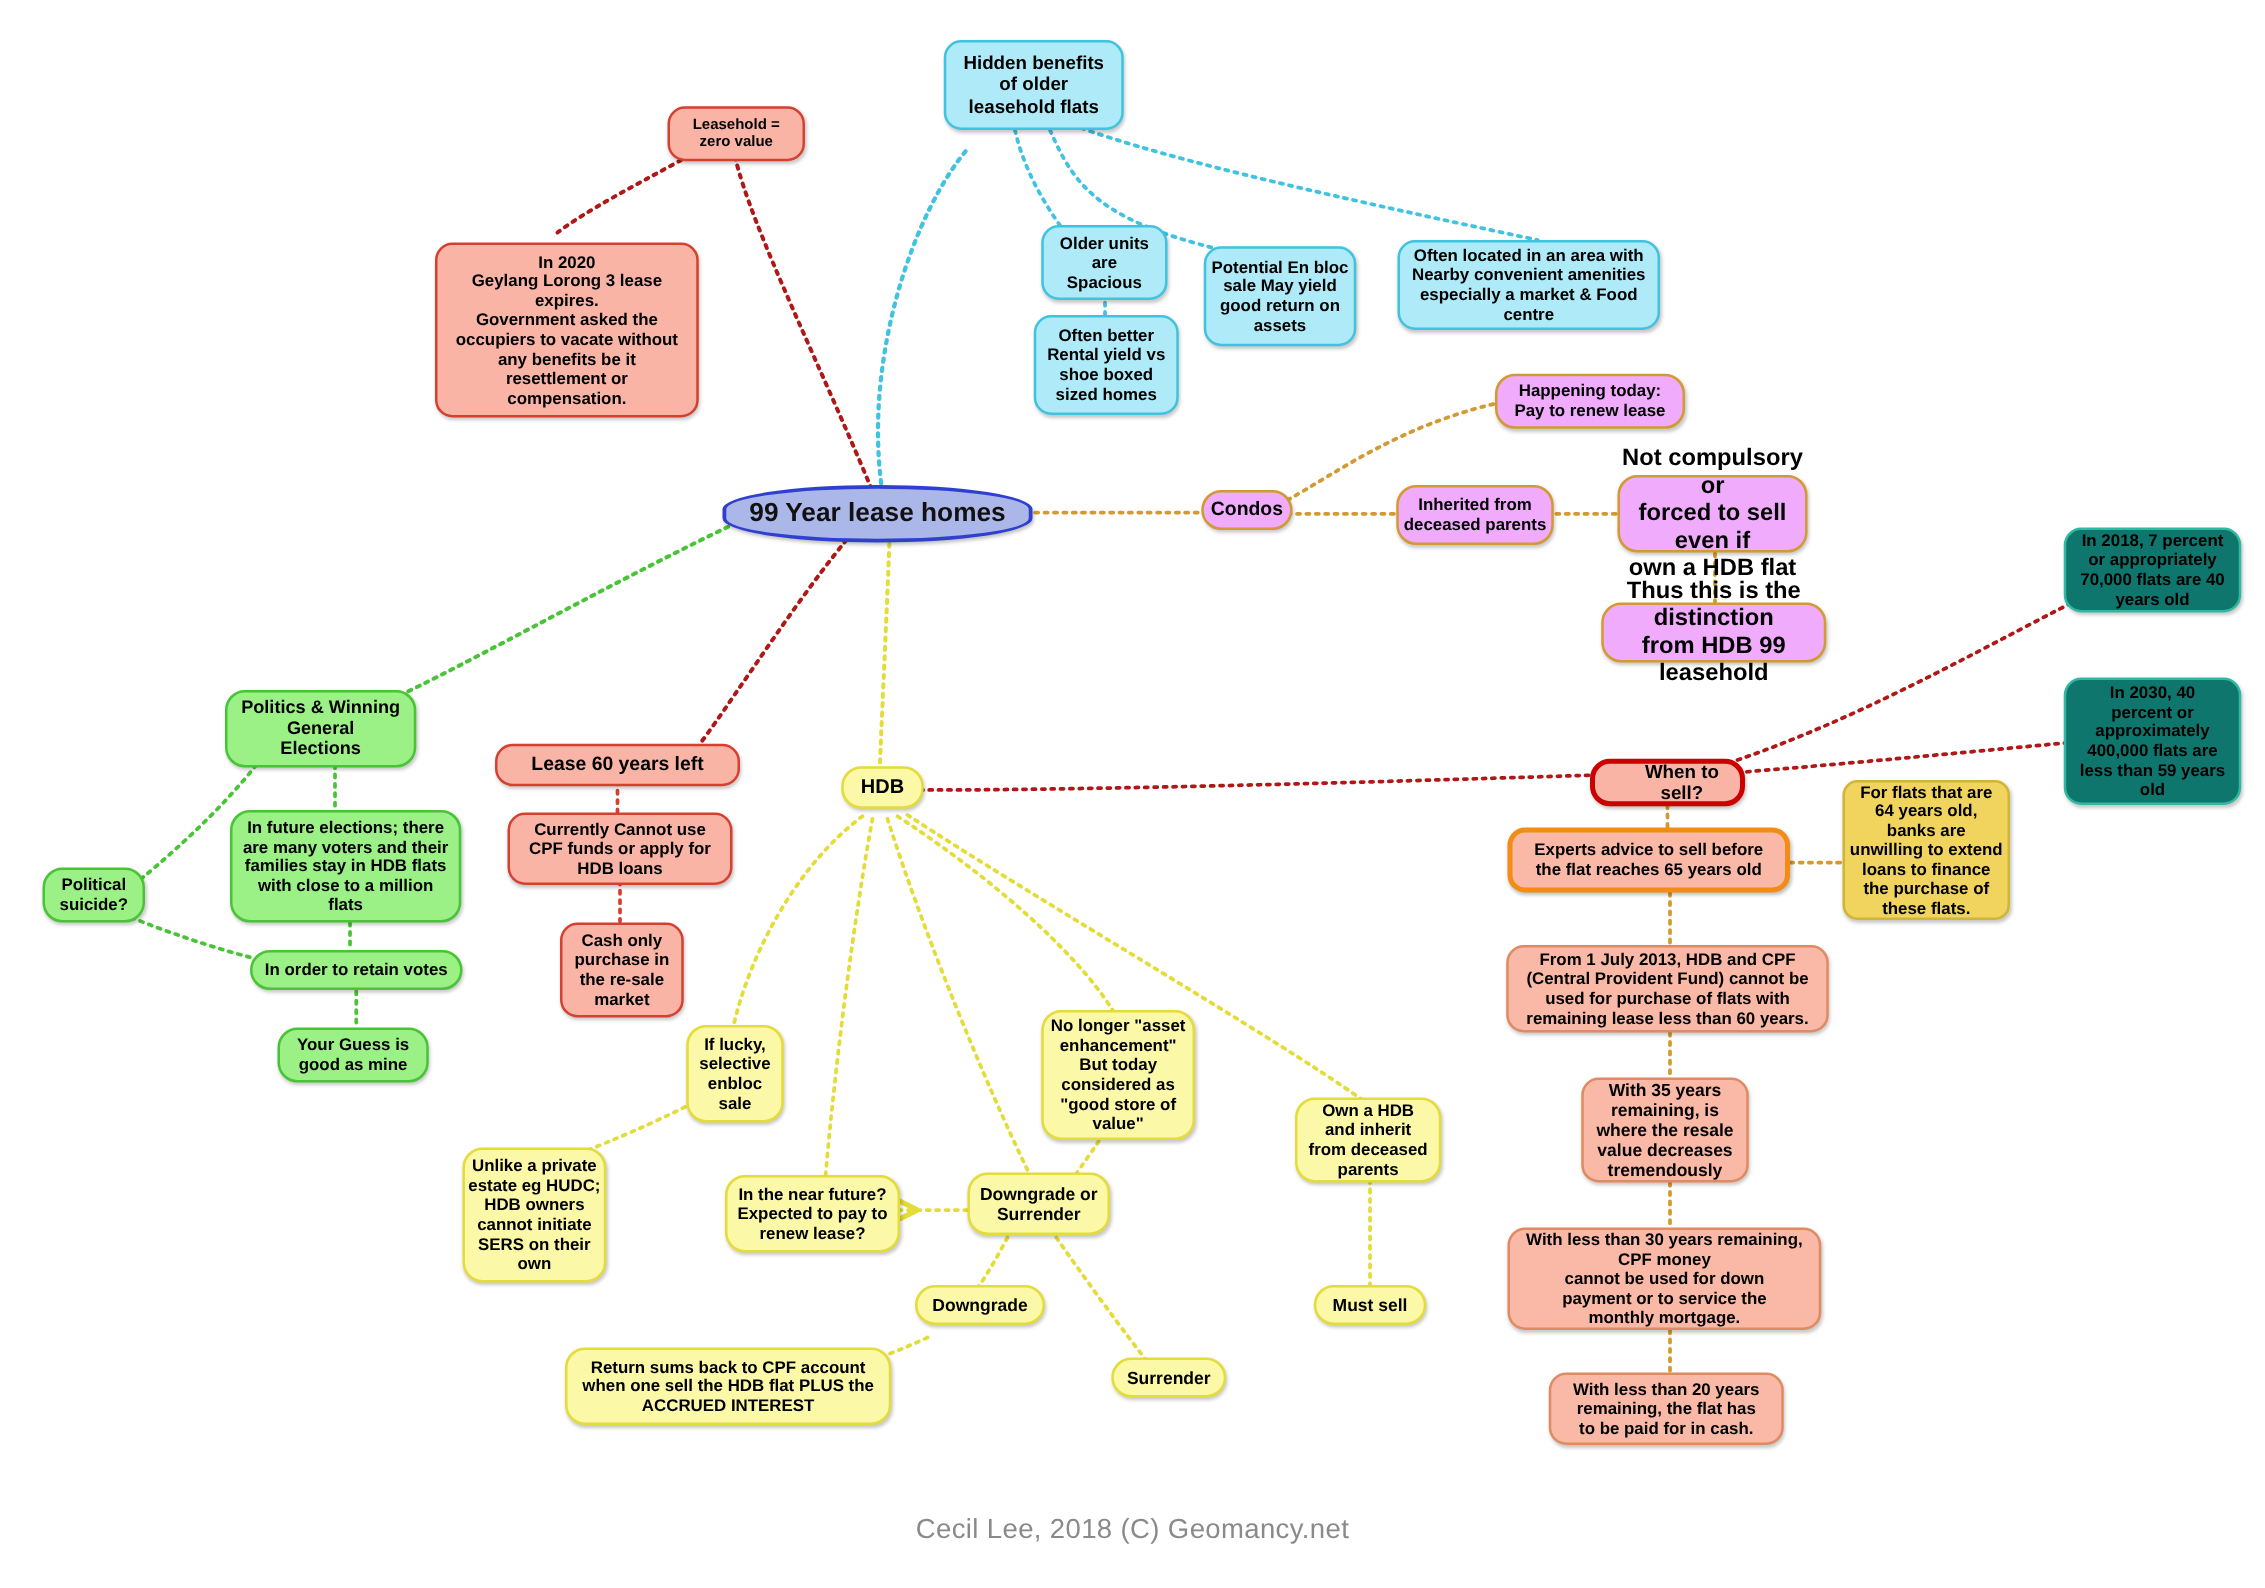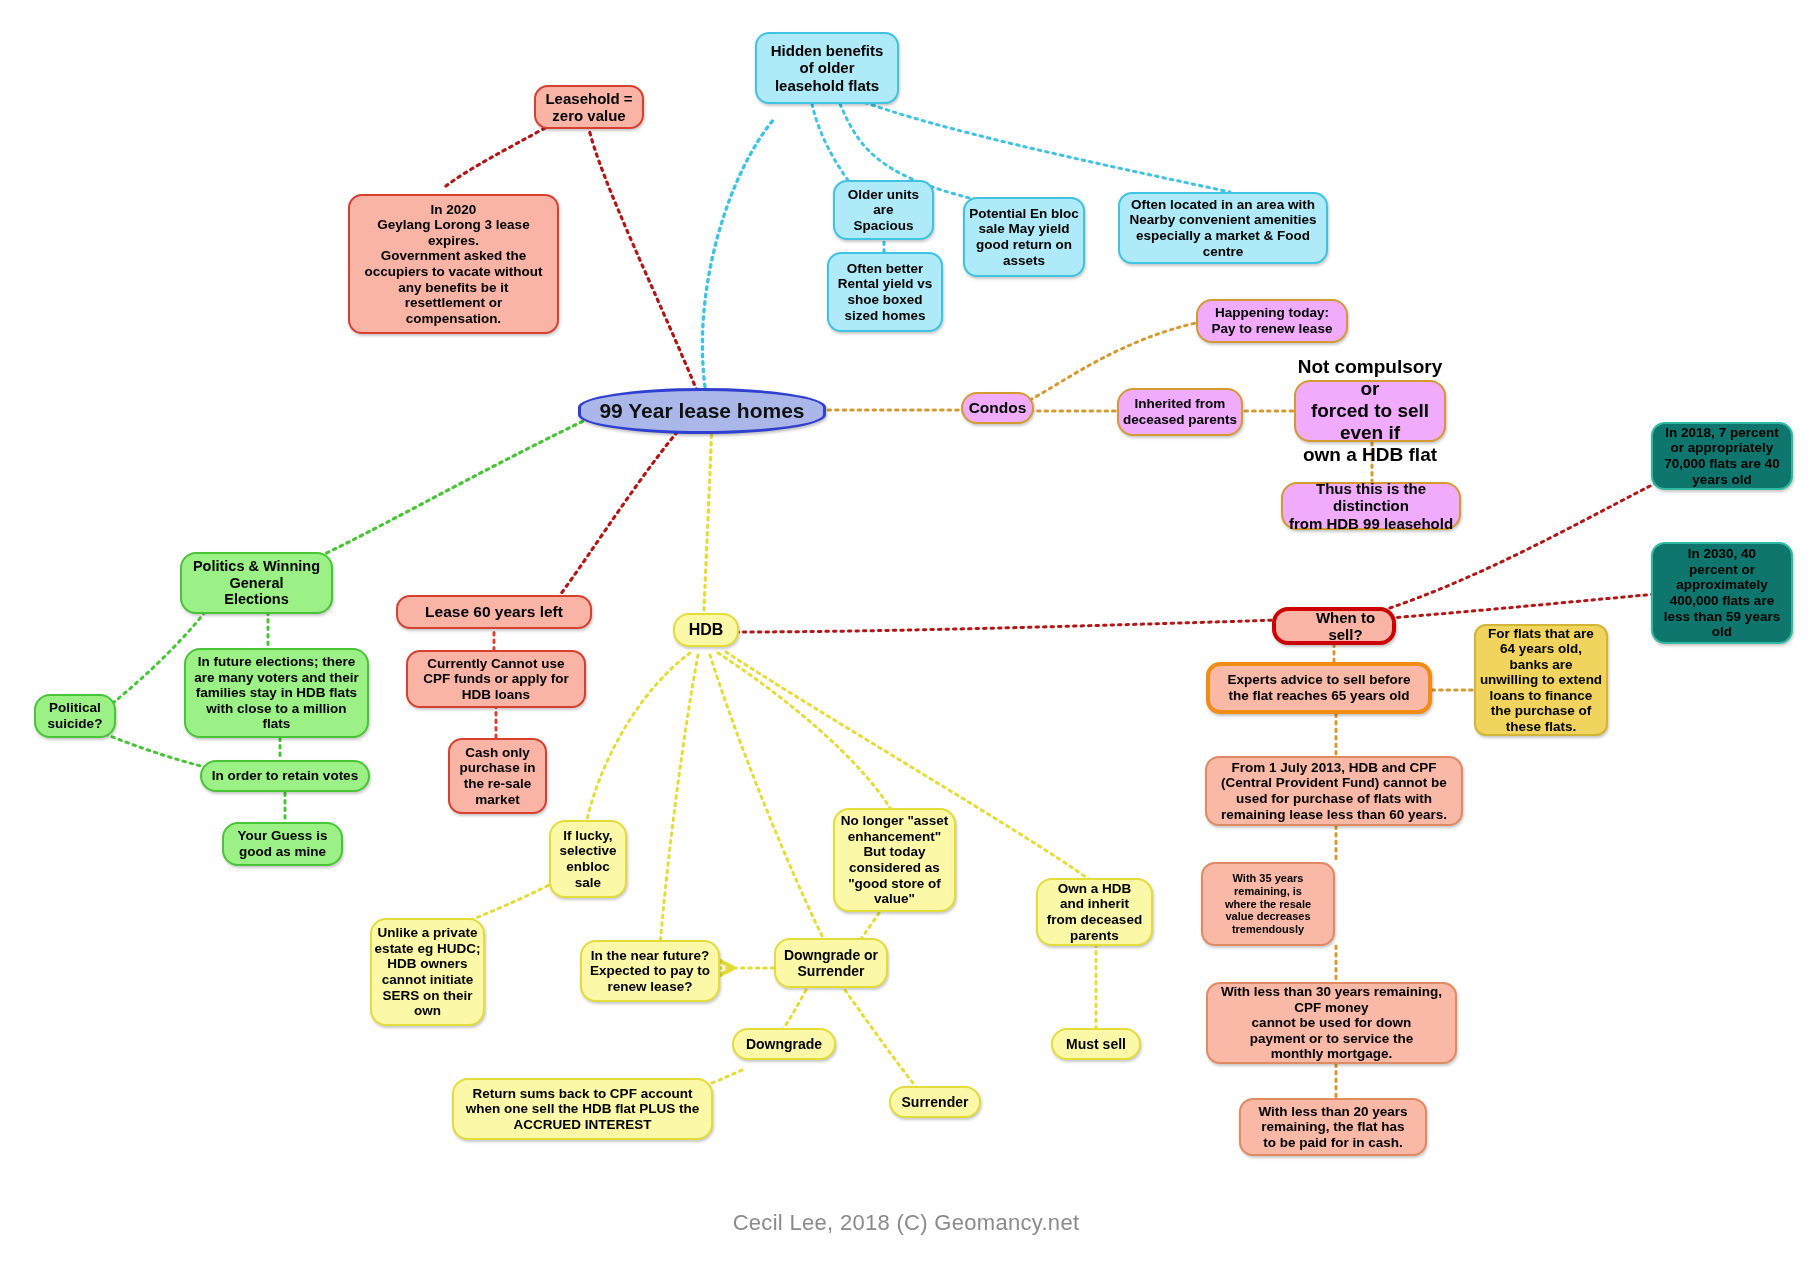--- a/index.html
+++ b/index.html
@@ -212,21 +212,21 @@
       <path d="M1336,826 L1336,862" stroke="#d39a31" stroke-width="3" stroke-dasharray="2.5 5"></path>
 
       <path d="M1336,946 L1336,982" stroke="#d39a31" stroke-width="3" stroke-dasharray="2.5 5"></path>
 
       <path d="M1336,1064 L1336,1098" stroke="#d39a31" stroke-width="3" stroke-dasharray="2.5 5"></path>
     </g>
   </svg>
 
   <div class="node n-cloud" style="left:578px; top:388px; width:248px; height:46px; font-size:21px;">99 Year lease homes</div>
 
-  <div class="node n-pink" style="left:534px; top:85px; width:110px; height:44px; font-size:15px;">Leasehold =
+  <div class="node n-pink" style="left:534px; top:85px; width:110px; height:44px; font-size:12px;">Leasehold =
 zero value</div>
 
   <div class="node n-pink" style="left:348px; top:194px; width:211px; height:140px; font-size:13.5px;">In 2020
 Geylang Lorong 3 lease
 expires.
 Government asked the
 occupiers to vacate without
 any benefits be it
 resettlement or
 compensation.</div>
@@ -259,21 +259,21 @@
   <div class="node n-orange" style="left:1196px; top:299px; width:152px; height:44px; font-size:13.5px;">Happening today:
 Pay to renew lease</div>
 
   <div class="node n-orange" style="left:1117px; top:388px; width:126px; height:48px; font-size:13.5px;">Inherited from
 deceased parents</div>
 
   <div class="node n-orange" style="left:1294px; top:380px; width:152px; height:62px; font-size:19px;">Not compulsory or
 forced to sell even if
 own a HDB flat</div>
 
-  <div class="node n-orange" style="left:1281px; top:482px; width:180px; height:48px; font-size:15px;">Thus this is the distinction
+  <div class="node n-orange" style="left:1281px; top:482px; width:180px; height:48px; font-size:19px;">Thus this is the distinction
 from HDB 99 leasehold</div>
 
   <div class="node n-green" style="left:180px; top:552px; width:153px; height:62px; font-size:14.5px;">Politics &amp; Winning
 General
 Elections</div>
 
   <div class="node n-green" style="left:34px; top:694px; width:82px; height:44px; font-size:13.5px;">Political
 suicide?</div>
 
   <div class="node n-green" style="left:184px; top:648px; width:185px; height:90px; font-size:13.5px;">In future elections; there
@@ -352,21 +352,21 @@
 unwilling to extend
 loans to finance
 the purchase of
 these flats.</div>
 
   <div class="node n-pink-soft" style="left:1205px; top:756px; width:258px; height:70px; font-size:13.5px;">From 1 July 2013, HDB and CPF
 (Central Provident Fund) cannot be
 used for purchase of flats with
 remaining lease less than 60 years.</div>
 
-  <div class="node n-pink-soft" style="left:1201px; top:862px; width:134px; height:84px; font-size:11px;">With 35 years
+  <div class="node n-pink-soft" style="left:1265px; top:862px; width:134px; height:84px; font-size:14px;">With 35 years
 remaining, is
 where the resale
 value decreases
 tremendously</div>
 
   <div class="node n-pink-soft" style="left:1206px; top:982px; width:251px; height:82px; font-size:13.5px;">With less than 30 years remaining,
 CPF money
 cannot be used for down
 payment or to service the
 monthly mortgage.</div>

